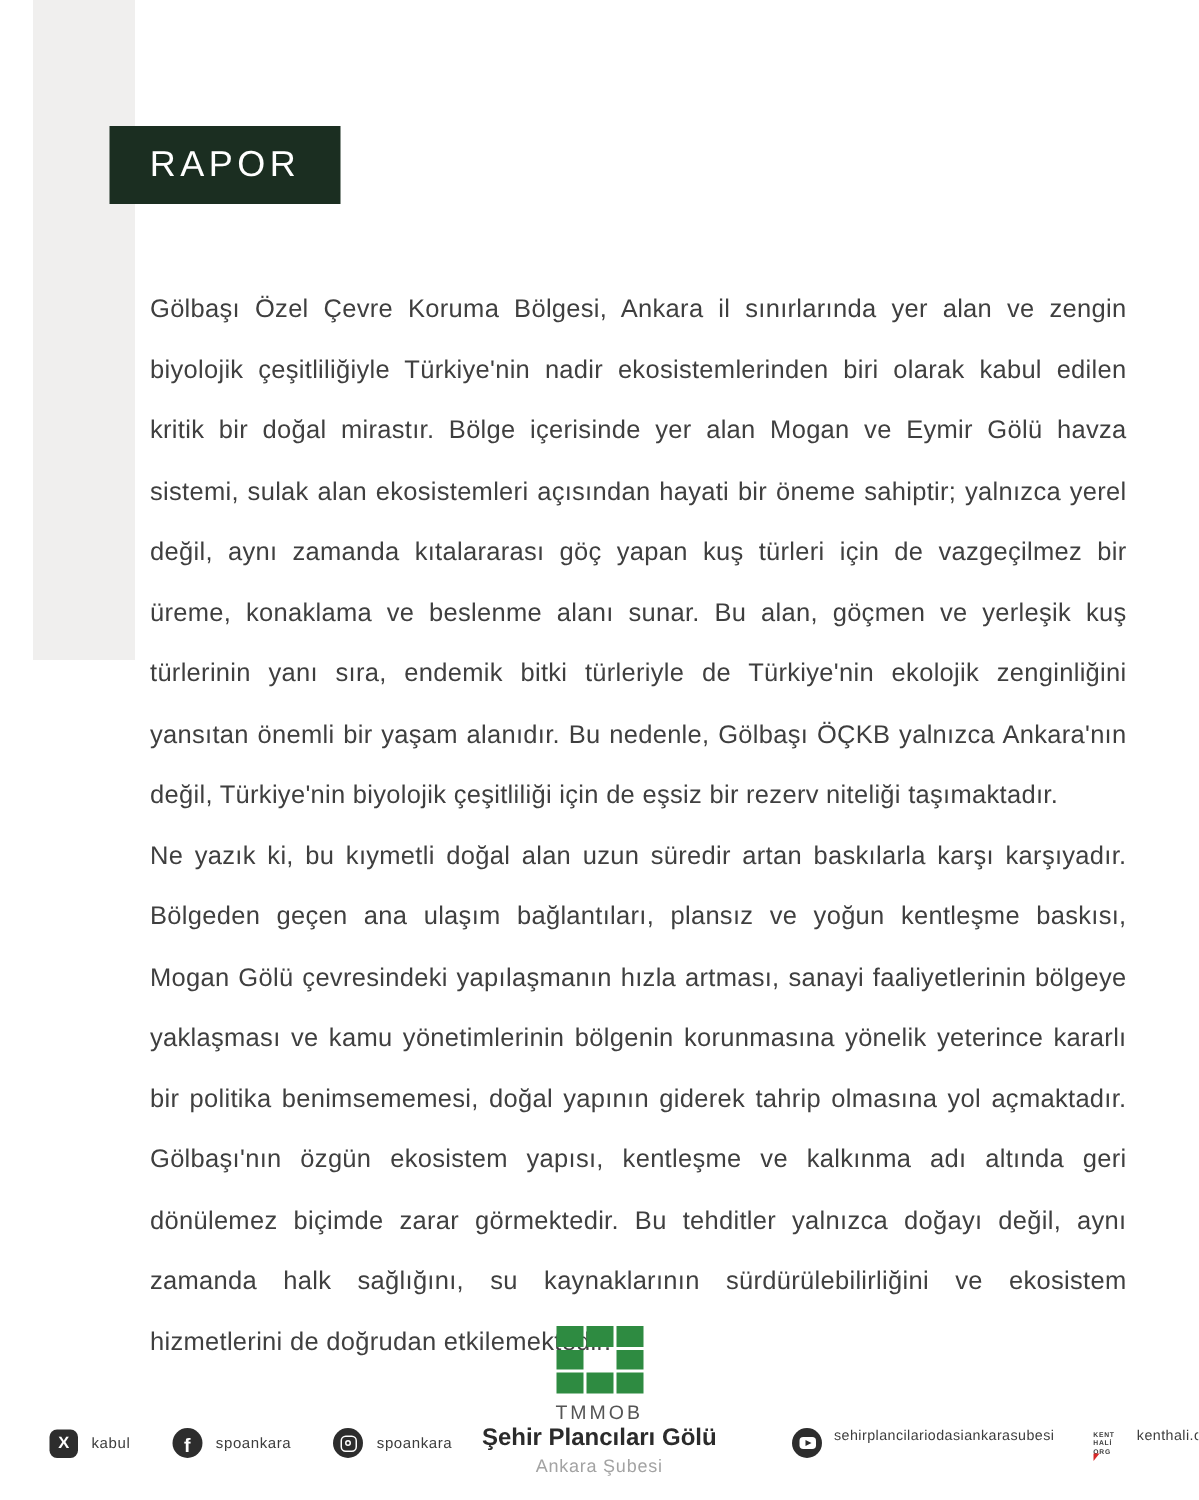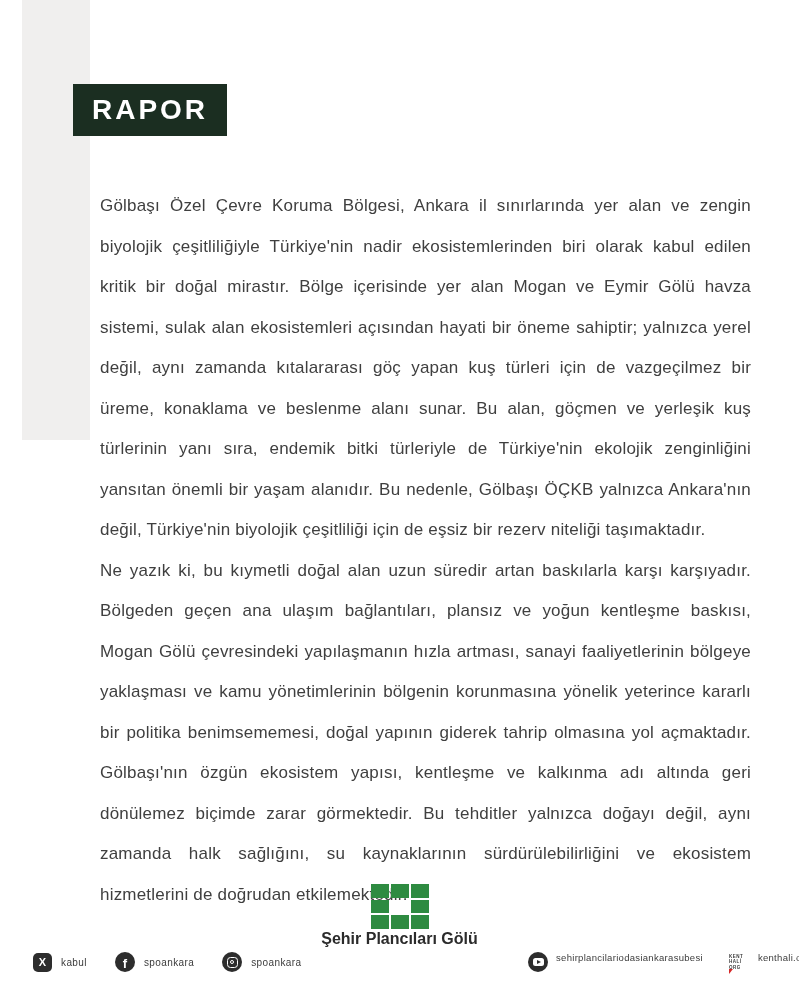--- a/index.html
+++ b/index.html
@@ -27,21 +27,21 @@
     width:68px;height:440px;
     background:var(--strip);
   }
   .badge{
     position:absolute;left:73px;top:84px;
     width:154px;height:52px;
     background:var(--badge-bg);
     display:flex;align-items:center;justify-content:center;
   }
   .badge span{
-    color:#ffffff;font-size:28px;font-weight:700;letter-spacing:3px;
+    color:#ffffff;font-size:24px;font-weight:400;letter-spacing:3px;
   }
   .article{
     position:absolute;left:100px;top:186px;width:651px;
     color:var(--ink);
     font-size:17px;line-height:40.5px;
     text-align:justify;
     letter-spacing:0.2px;
   }
   .article p{margin:0;}
   
@@ -154,21 +154,23 @@
       <div class="logo-cell"></div>
       <div class="logo-cell"></div>
       <div class="logo-cell"></div>
       <div class="logo-cell"></div>
       <div class="logo-cell empty"></div>
       <div class="logo-cell"></div>
       <div class="logo-cell"></div>
       <div class="logo-cell"></div>
       <div class="logo-cell"></div>
     </div>
+    <div class="org-parent">TMMOB</div>
     <div class="org-name">Şehir Plancıları Gölü</div>
+    <div class="org-branch">Ankara Şubesi</div>
   </div>
 
   <div class="footer-links">
     <div class="link-item">
       <div class="icon-circle">
         <div class="yt-box">
           <div class="yt-tri"></div>
         </div>
       </div>
       <span class="link-label">sehirplancilariodasiankarasubesi</span>

